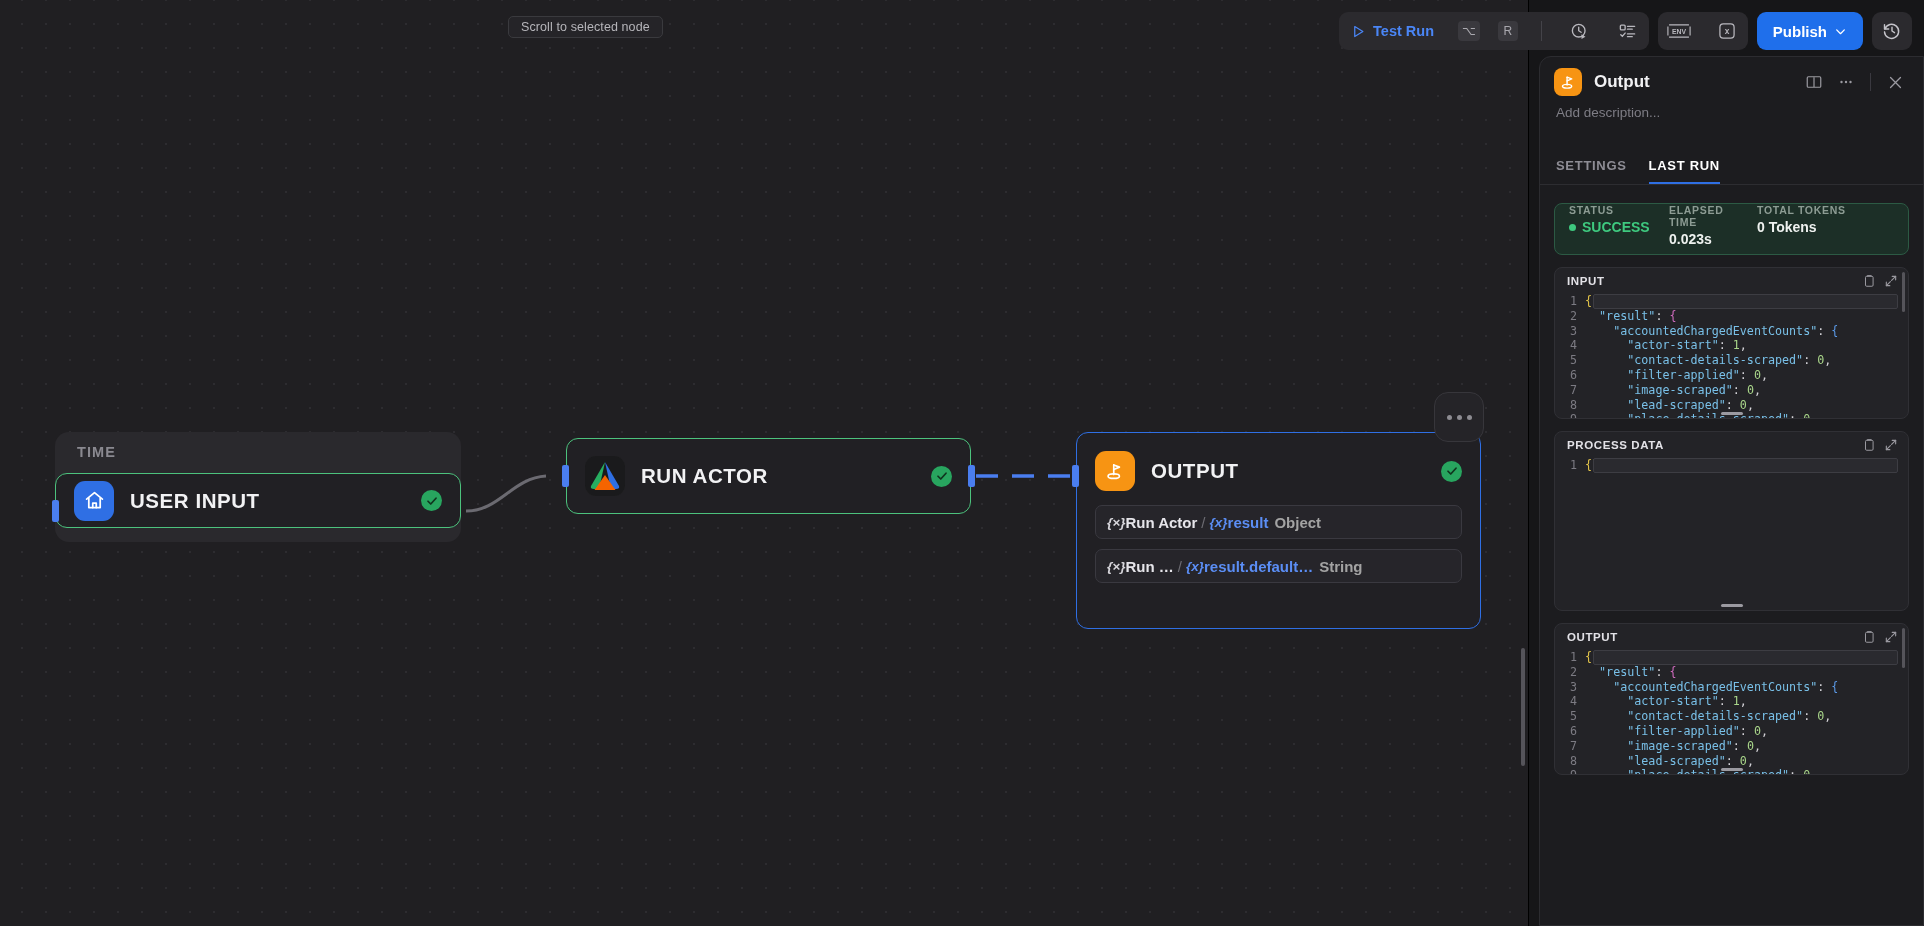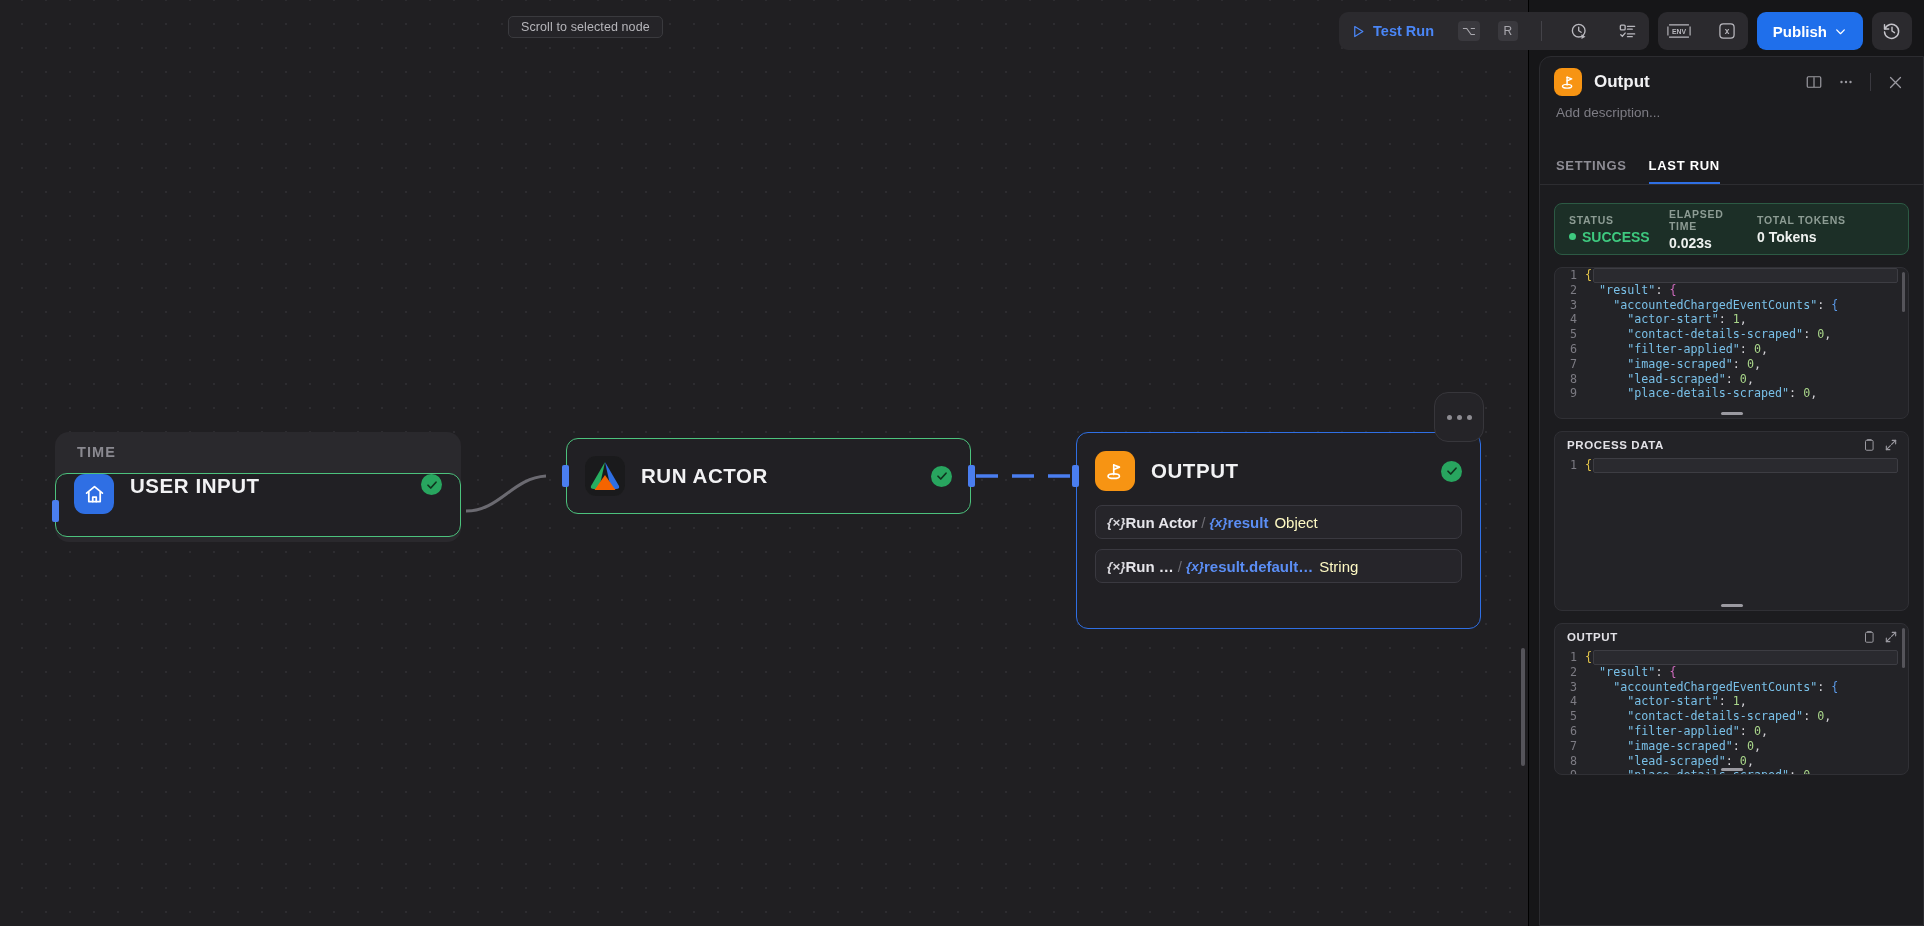--- a/index.html
+++ b/index.html
@@ -48,23 +48,23 @@
   }
   .node-start-label {
     position: absolute; left: 22px; top: 12px;
     font-size: 14.5px; font-weight: 700; letter-spacing: 1.1px; color: #8a8990;
   }
   .node {
     position: absolute; border-radius: 12px;
     background: #212024;
   }
   .node-userinput {
-    left: 55px; top: 473px; width: 406px; height: 64px;
+    left: 55px; top: 473px; width: 406px; height: 55px;
     border: 1.5px solid #4cc27d;
-    display: flex; padding: 0 18px;
+    display: flex; align-items: center; padding: 0 18px;
   }
   .node-runactor {
     left: 566px; top: 438px; width: 405px; height: 76px;
     border: 1.5px solid #4cc27d;
     display: flex; align-items: center; padding: 0 18px;
   }
   .node-output {
     left: 1076px; top: 432px; width: 405px; height: 197px;
     border: 1.7px solid #2f6fe4;
     padding: 14px 18px 16px;
@@ -90,21 +90,21 @@
     height: 34px; margin-top: 10px;
     border: 1px solid #3a3940; border-radius: 7px;
     background: #26252a;
     display: flex; align-items: center; padding: 0 11px;
     font-size: 15px; font-weight: 700; color: #e6e5ea;
     white-space: nowrap; overflow: hidden;
   }
   .tok { color: #d7d6db; font-style: italic; font-weight: 700; font-size: 13.5px; }
   .sep { color: #6d6c73; font-weight: 400; margin: 0 4px; }
   .blue { color: #5b8ef5; }
-  .muted { color: #fef9c3; font-weight: 400; margin-left: 6px; text-align: center; }
+  .muted { color: #a3a3a3; font-weight: 700; margin-left: 6px; text-align: center; }
 
   
   .handle {
     position: absolute; width: 7px; height: 22px; border-radius: 2px;
     background: #4a7ef0;
   }
   .edge-svg { position: absolute; left: 0; top: 0; width: 1528px; height: 926px; pointer-events: none; }
 
   .canvas-scrollbar {
     position: absolute; left: 1521px; top: 648px;
@@ -164,21 +164,21 @@
   .panel-desc { padding: 0 16px; font-size: 13.5px; color: #7e7d85; margin-top: -2px; }
 
   .tabs { display: flex; gap: 22px; padding: 0 16px; margin-top: 38px;
           border-bottom: 1px solid #2d2d31; }
   .tab { padding-bottom: 9px; font-size: 13px; font-weight: 700; letter-spacing: .7px;
          color: #8e8d95; cursor: pointer; border-bottom: 2px solid transparent; }
   .tab.active { color: #fff; border-bottom-color: #2f6fe4; }
 
   .status-card {
     margin: 18px 14px 0; height: 52px; border: 1px solid #2c5a44; border-radius: 8px;
-    background: #1c2f27; display: flex; align-items: center;
+    background: #1c2f27; display: flex; align-items: flex-start;
   }
   .sc-col { padding: 0 0 0 14px; }
   .sc-col.c1 { width: 100px; }
   .sc-col.c2 { width: 88px; }
   .sc-lab { font-size: 10.5px; font-weight: 700; letter-spacing: .7px; color: #8d9c94; }
   .sc-val { font-size: 14px; font-weight: 700; color: #eef1ef; margin-top: 3px; }
   .sc-val.ok { color: #3ec97f; display: flex; align-items: center; gap: 6px; }
   .sc-dot { width: 7px; height: 7px; border-radius: 50%; background: #3ec97f; display: block; }
 
   
@@ -419,20 +419,39 @@
           <div class="sc-lab">ELAPSED TIME</div>
           <div class="sc-val">0.023s</div>
         </div>
         <div class="sc-col">
           <div class="sc-lab">TOTAL TOKENS</div>
           <div class="sc-val">0 Tokens</div>
         </div>
       </div>
 
       <div class="code-box" style="height:152px;">
+        <div class="cb-head">
+          <span class="cb-title">INPUT</span>
+          <span class="cb-acts">
+            <span class="cb-ico">
+              <svg width="14" height="14" viewBox="0 0 24 24" fill="none" stroke="currentColor" stroke-width="1.7" stroke-linejoin="round">
+                  <rect x="6" y="4" width="13" height="17" rx="2"></rect>
+                  <path d="M9 4V2.8h7V4"></path>
+                </svg>
+            </span>
+            <span class="cb-ico">
+              <svg width="14" height="14" viewBox="0 0 24 24" fill="none" stroke="currentColor" stroke-width="1.9" stroke-linecap="round" stroke-linejoin="round">
+                  <path d="M14 4h6v6"></path>
+                  <path d="M20 4l-7 7"></path>
+                  <path d="M10 20H4v-6"></path>
+                  <path d="M4 20l7-7"></path>
+                </svg>
+            </span>
+          </span>
+        </div>
         <div class="cb-body" id="code-0" style="position: relative;">
             <div class="cb-activeline" style="top: 0px; position: absolute;"></div>
             <div class="cline">
               <span class="gut">1</span>
               <span class="ctext"><span class="c-brace">{</span></span>
             </div>
             <div class="cline">
               <span class="gut">2</span>
               <span class="ctext">&nbsp;&nbsp;<span class="c-key">"result"</span>:&nbsp;<span class="c-brace2">{</span></span>
             </div>

